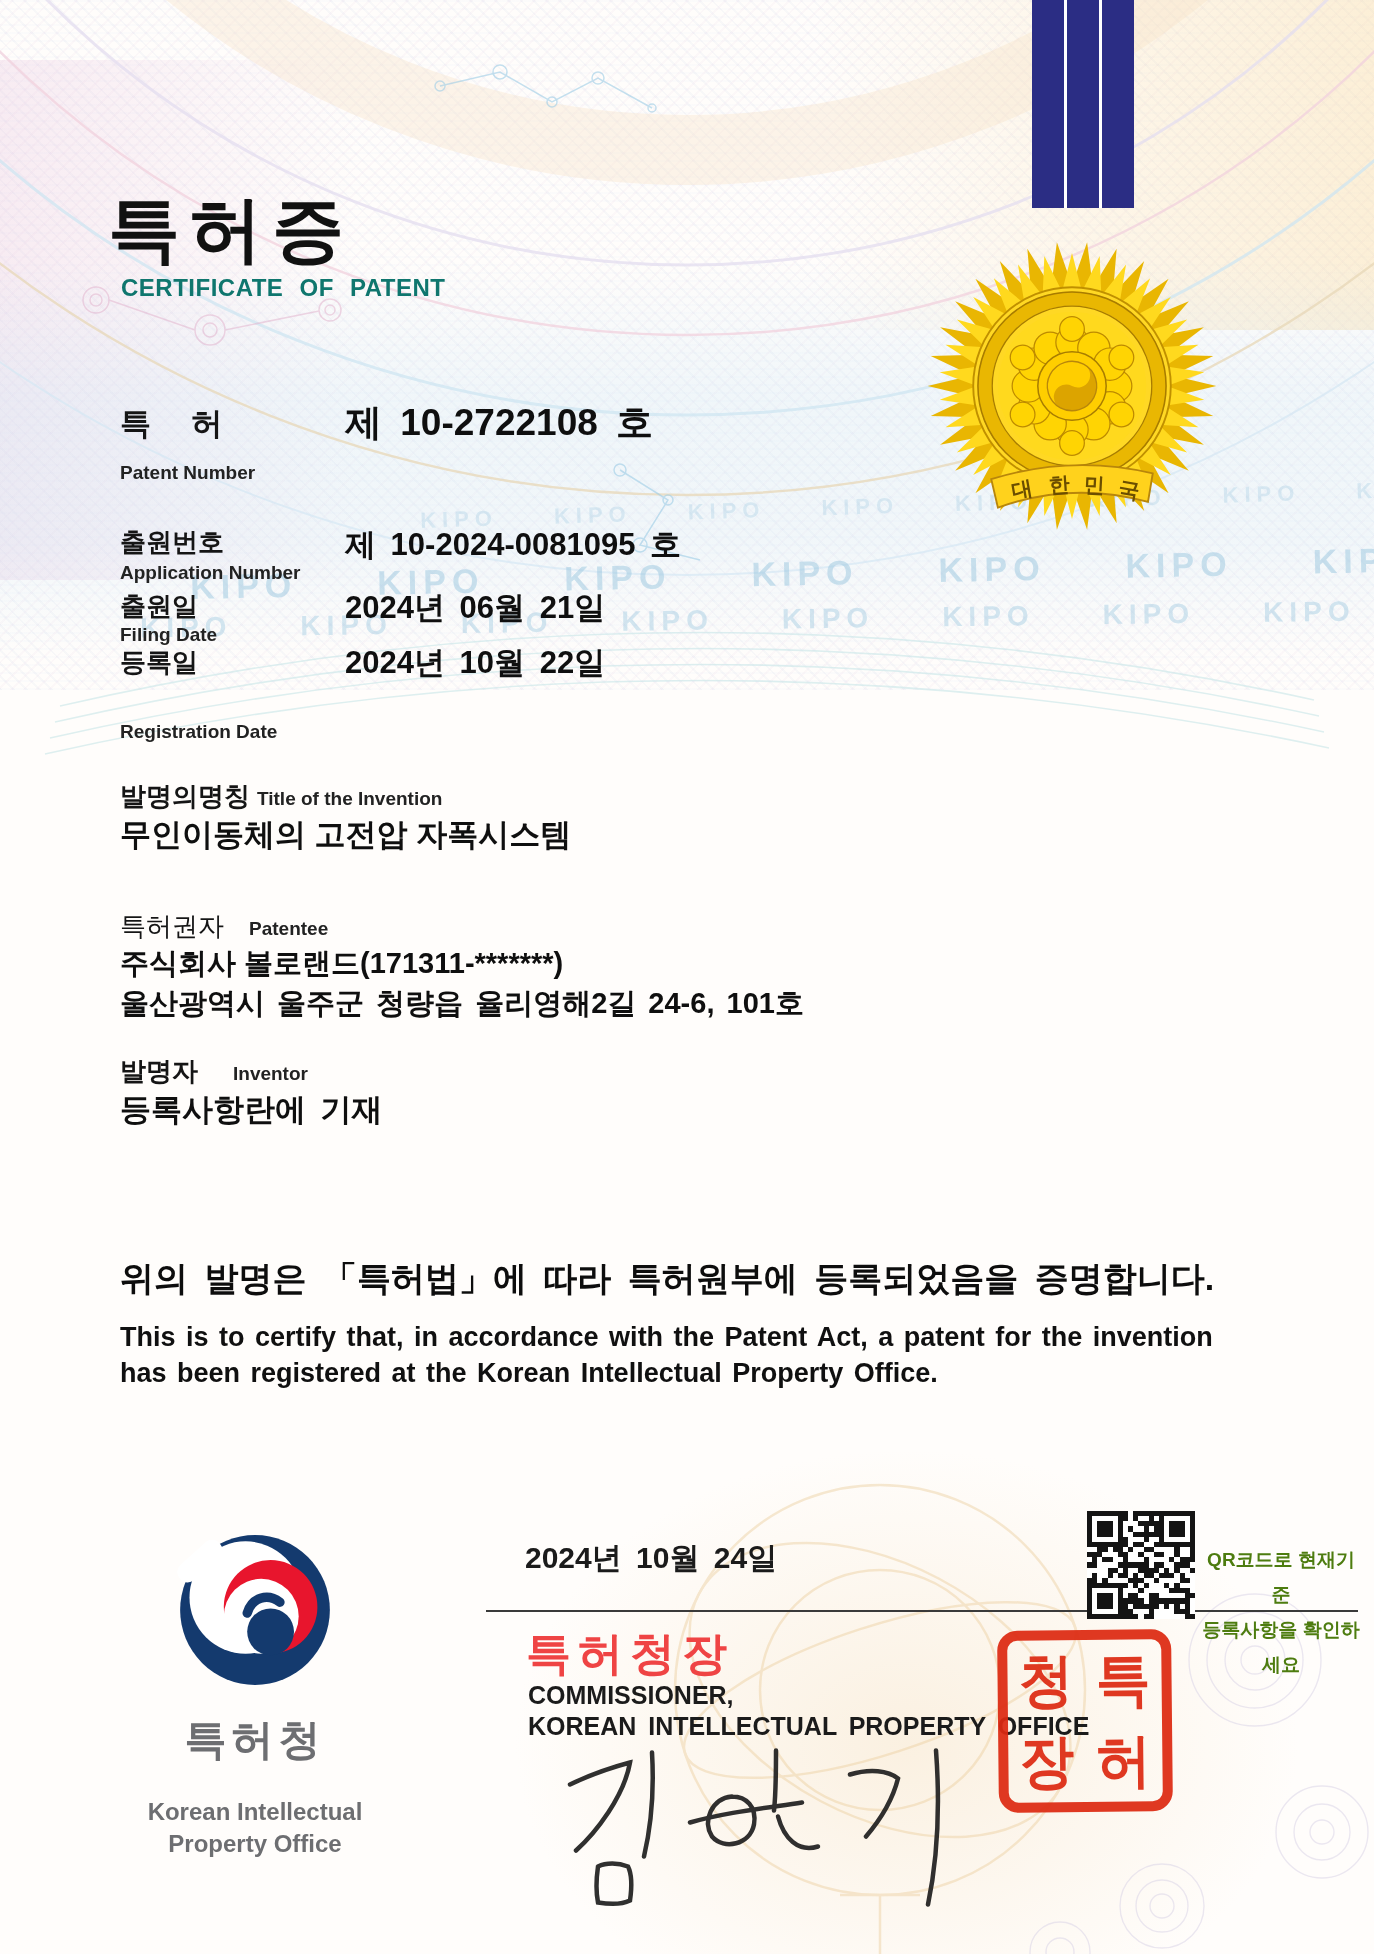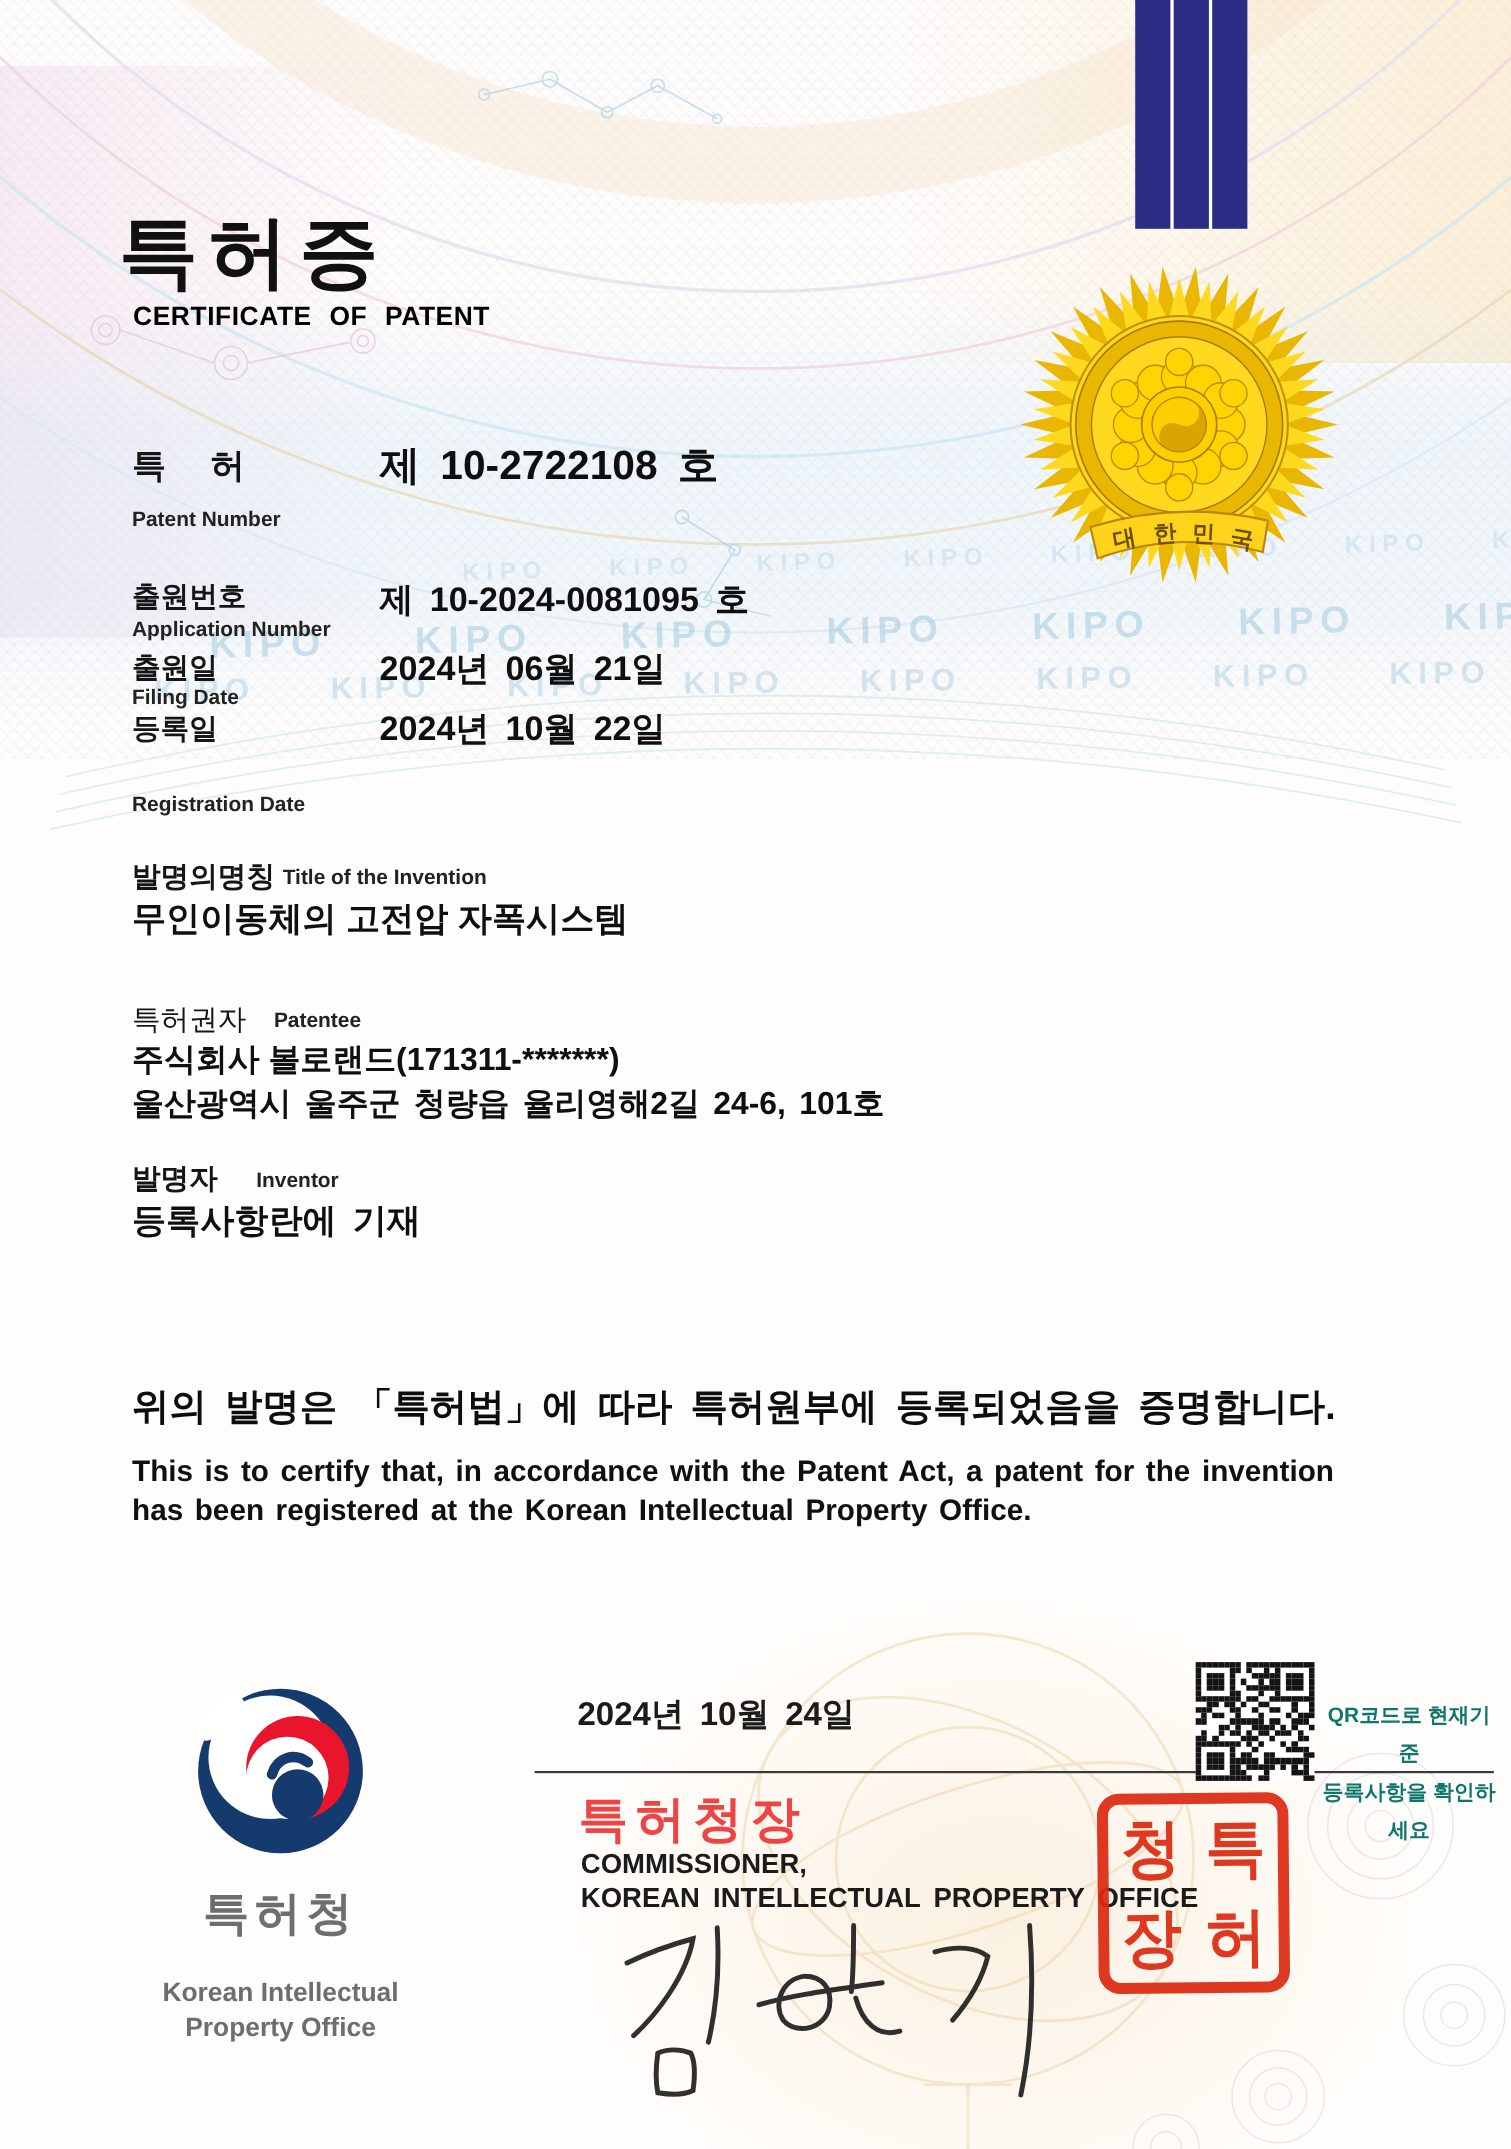--- a/index.html
+++ b/index.html
@@ -22,21 +22,21 @@
     background:radial-gradient(ellipse 560px 420px at 66% 62%, rgba(247,230,203,.55), rgba(247,230,203,0) 70%);}
   .kipo-row{color:#9cc8e0;font-weight:700;white-space:nowrap;letter-spacing:6px;pointer-events:none;}
   #kipo1{left:190px;top:552px;font-size:34px;opacity:.50;transform:rotate(-1.3deg);}
   #kipo2{left:140px;top:604px;font-size:28px;opacity:.42;transform:rotate(-.8deg);}
   #kipo3{left:420px;top:492px;font-size:22px;opacity:.30;transform:rotate(-1.8deg);}
   
   .ribbon{left:1032px;top:0;width:102px;height:208px;display:flex;gap:3px;background:#ffffff;}
   .ribbon .stripe{flex:1;background:#2b2d84;}
   
   .title-kr{left:108px;top:182px;font-size:72px;font-weight:800;letter-spacing:10px;color:#111;}
-  .title-en{left:121px;top:274px;font-size:24px;font-weight:700;letter-spacing:.5px;word-spacing:9px;color:#000000;}
+  .title-en{left:121px;top:274px;font-size:24px;font-weight:700;letter-spacing:.5px;word-spacing:9px;color:#0f766e;}
   
   .lab-kr{font-weight:700;color:#151515;}
   .lab-en{font-weight:700;color:#222;font-size:19px;}
   .val{font-weight:700;color:#0f0f0f;}
   #f-pat-kr{left:120px;top:403px;font-size:31px;letter-spacing:16px;}
   #f-pat-en{left:120px;top:462px;}
   #f-pat-v{left:345px;top:398px;font-size:37px;word-spacing:8px;}
   #f-app-kr{left:120px;top:525px;font-size:26px;}
   #f-app-en{left:120px;top:562px;}
   #f-app-v{left:345px;top:524px;font-size:31px;word-spacing:6px;}
@@ -70,21 +70,21 @@
   .seal{left:998px;top:1630px;width:154px;height:162px;border:10px solid #dd2a12;border-radius:20px;
         transform:rotate(-.6deg);opacity:.93;background:rgba(255,255,255,.0);}
   .seal-grid{display:grid;grid-template-columns:1fr 1fr;grid-template-rows:1fr 1fr;width:100%;height:100%;}
   .seal-ch{display:flex;align-items:center;justify-content:center;font-size:52px;font-weight:800;color:#dd2a12;
            font-family:"Liberation Serif","DejaVu Serif",serif;transform:scale(1.05,1.12);}
   
   .qr{left:1087px;top:1511px;width:108px;height:108px;display:grid;
       grid-template-columns:repeat(21,1fr);grid-auto-rows:1fr;background:#fff;}
   .qr div{width:100%;height:100%;}
   .qr .qc{background:#141414;}
-  .qr-note{left:1200px;top:1542px;width:162px;text-align:center;font-size:19px;font-weight:700;line-height:1.85;color:#0f766e;}
+  .qr-note{left:1200px;top:1542px;width:162px;text-align:center;font-size:19px;font-weight:700;line-height:1.85;color:#4d7c0f;}
   
   #emblem{left:177px;top:1532px;width:156px;height:156px;}
   #logo-kr{left:115px;top:1712px;width:280px;text-align:center;font-size:42px;font-weight:700;letter-spacing:5px;color:#6d6e71;}
   #logo-en{left:95px;top:1796px;width:320px;text-align:center;font-size:24px;font-weight:600;line-height:1.35;color:#6d6e71;}
   
   #medal{left:882px;top:196px;width:380px;height:380px;}
   .petal{fill:#ffd403;stroke:#bd8a00;stroke-width:1.3px;}
   .medal-ch{font-size:22px;font-weight:700;fill:#6b4e00;font-family:"Liberation Sans",sans-serif;}
   .bgsvg{left:0;top:0;pointer-events:none;}
 </style>

